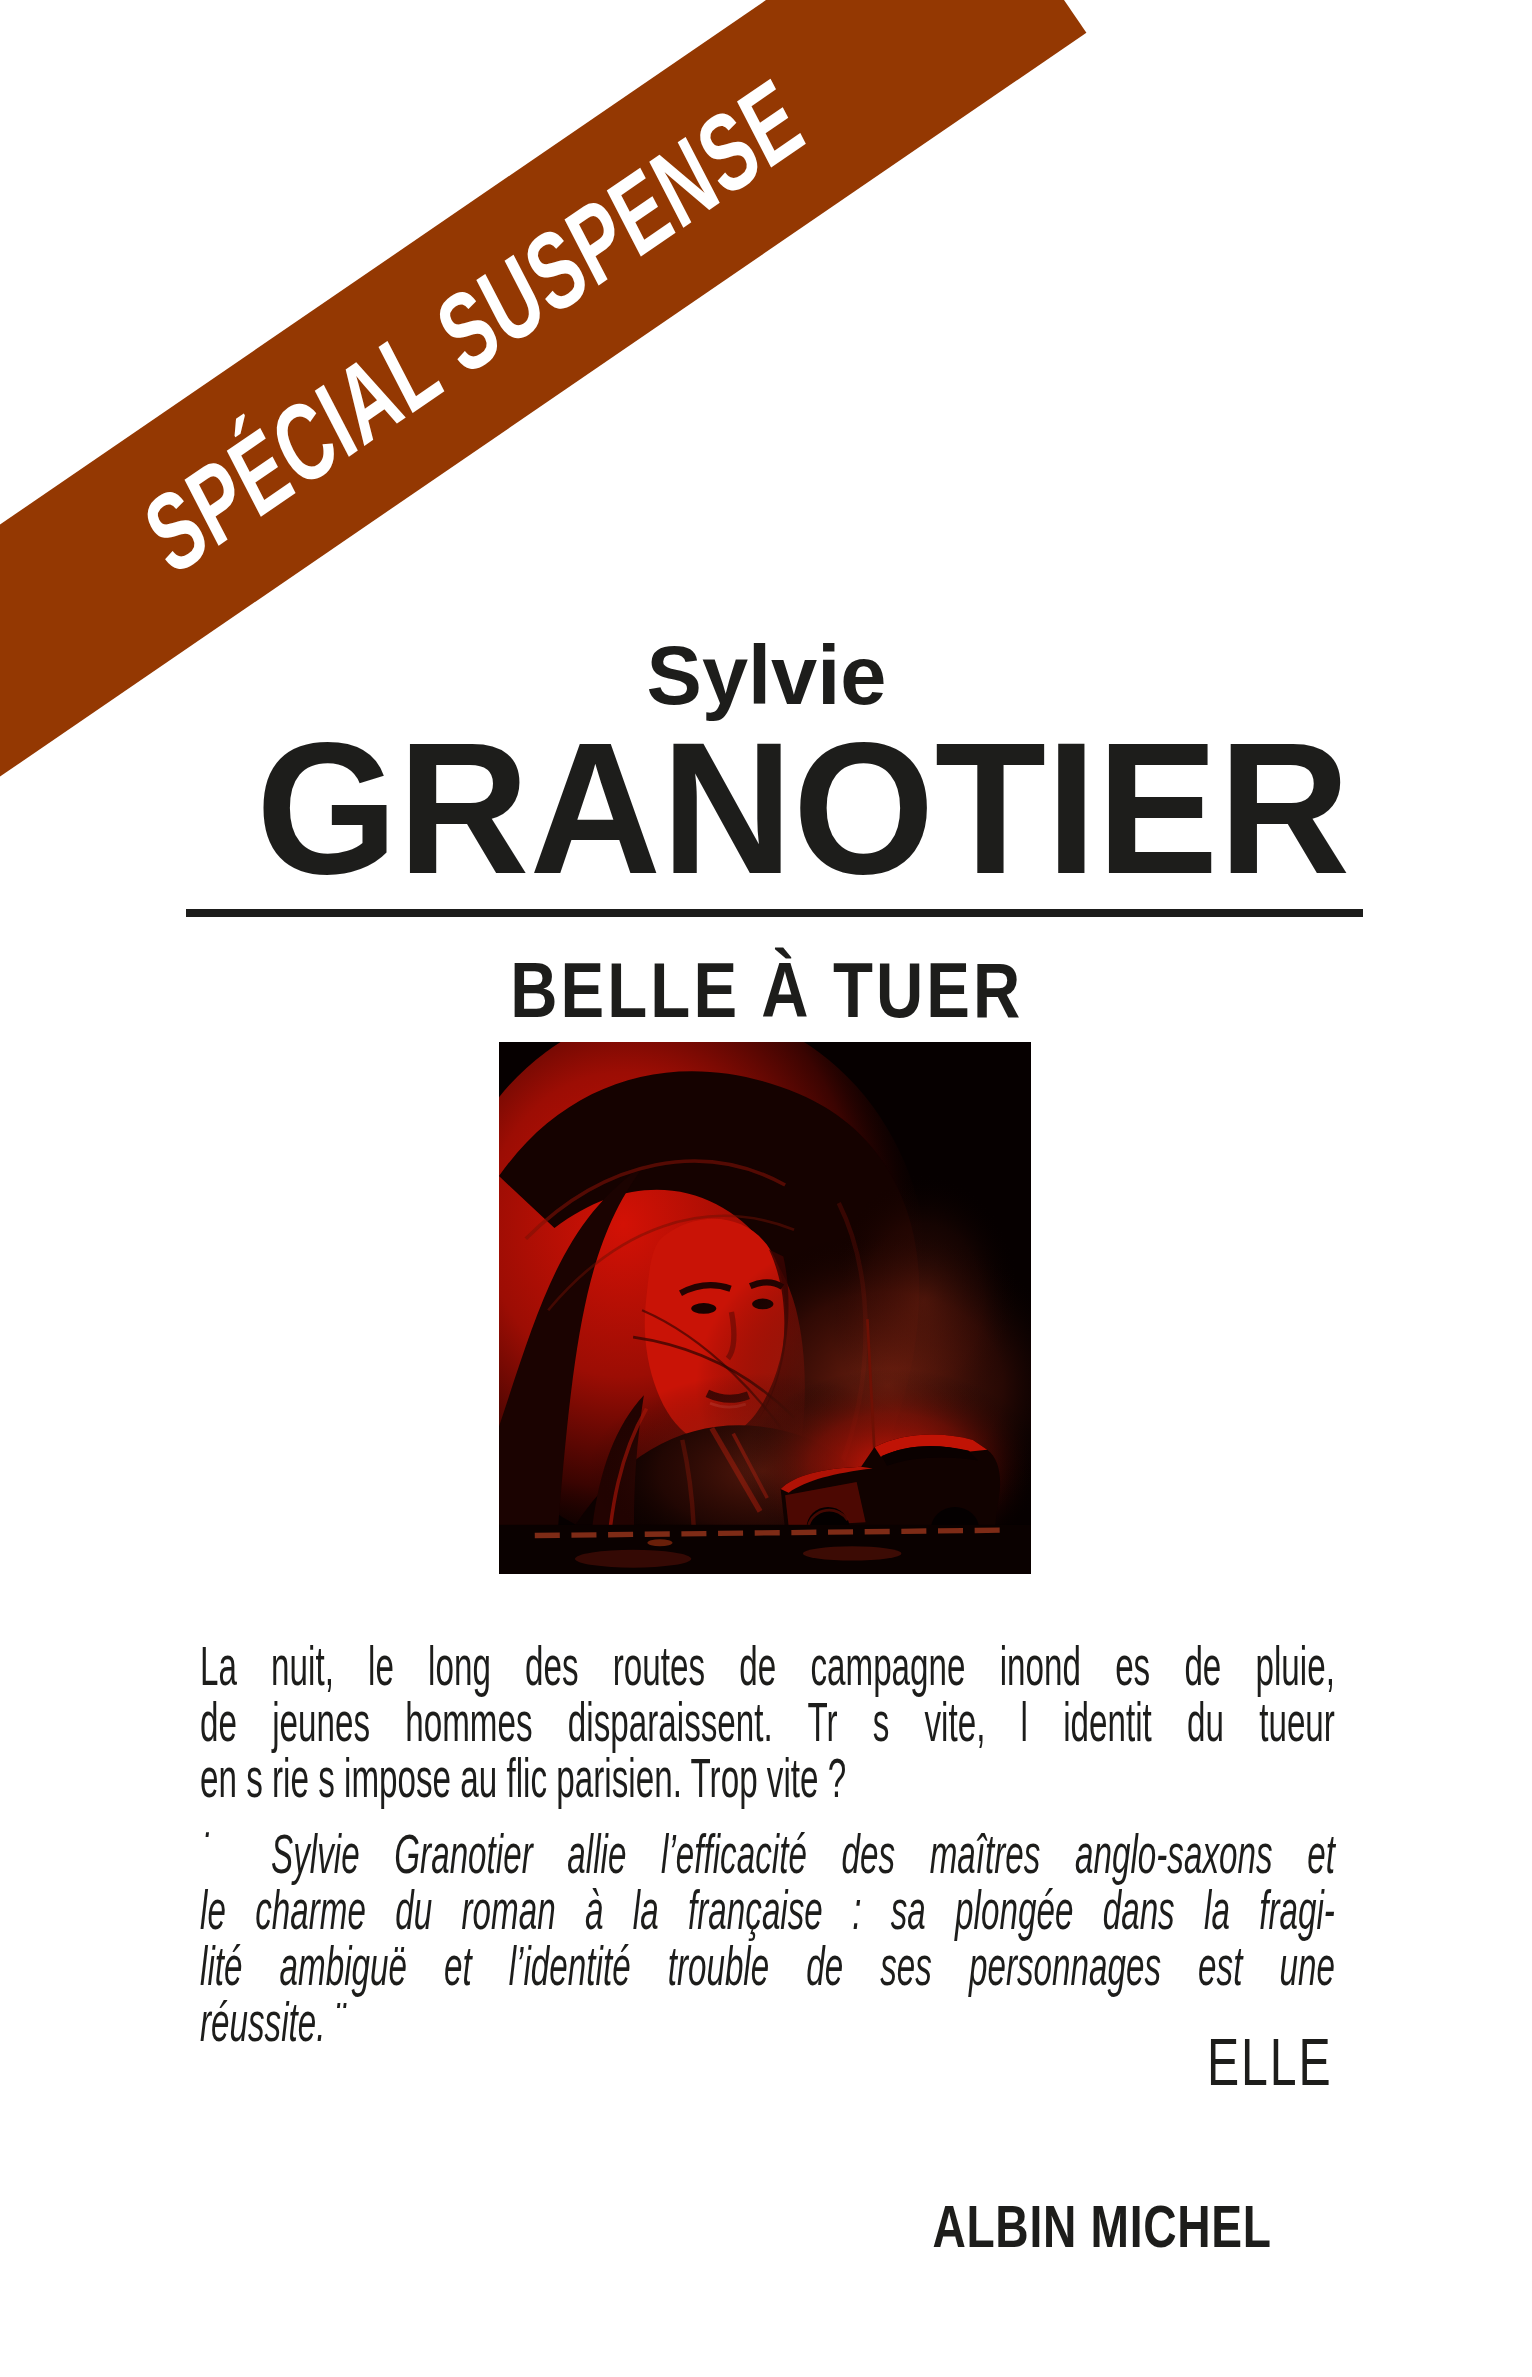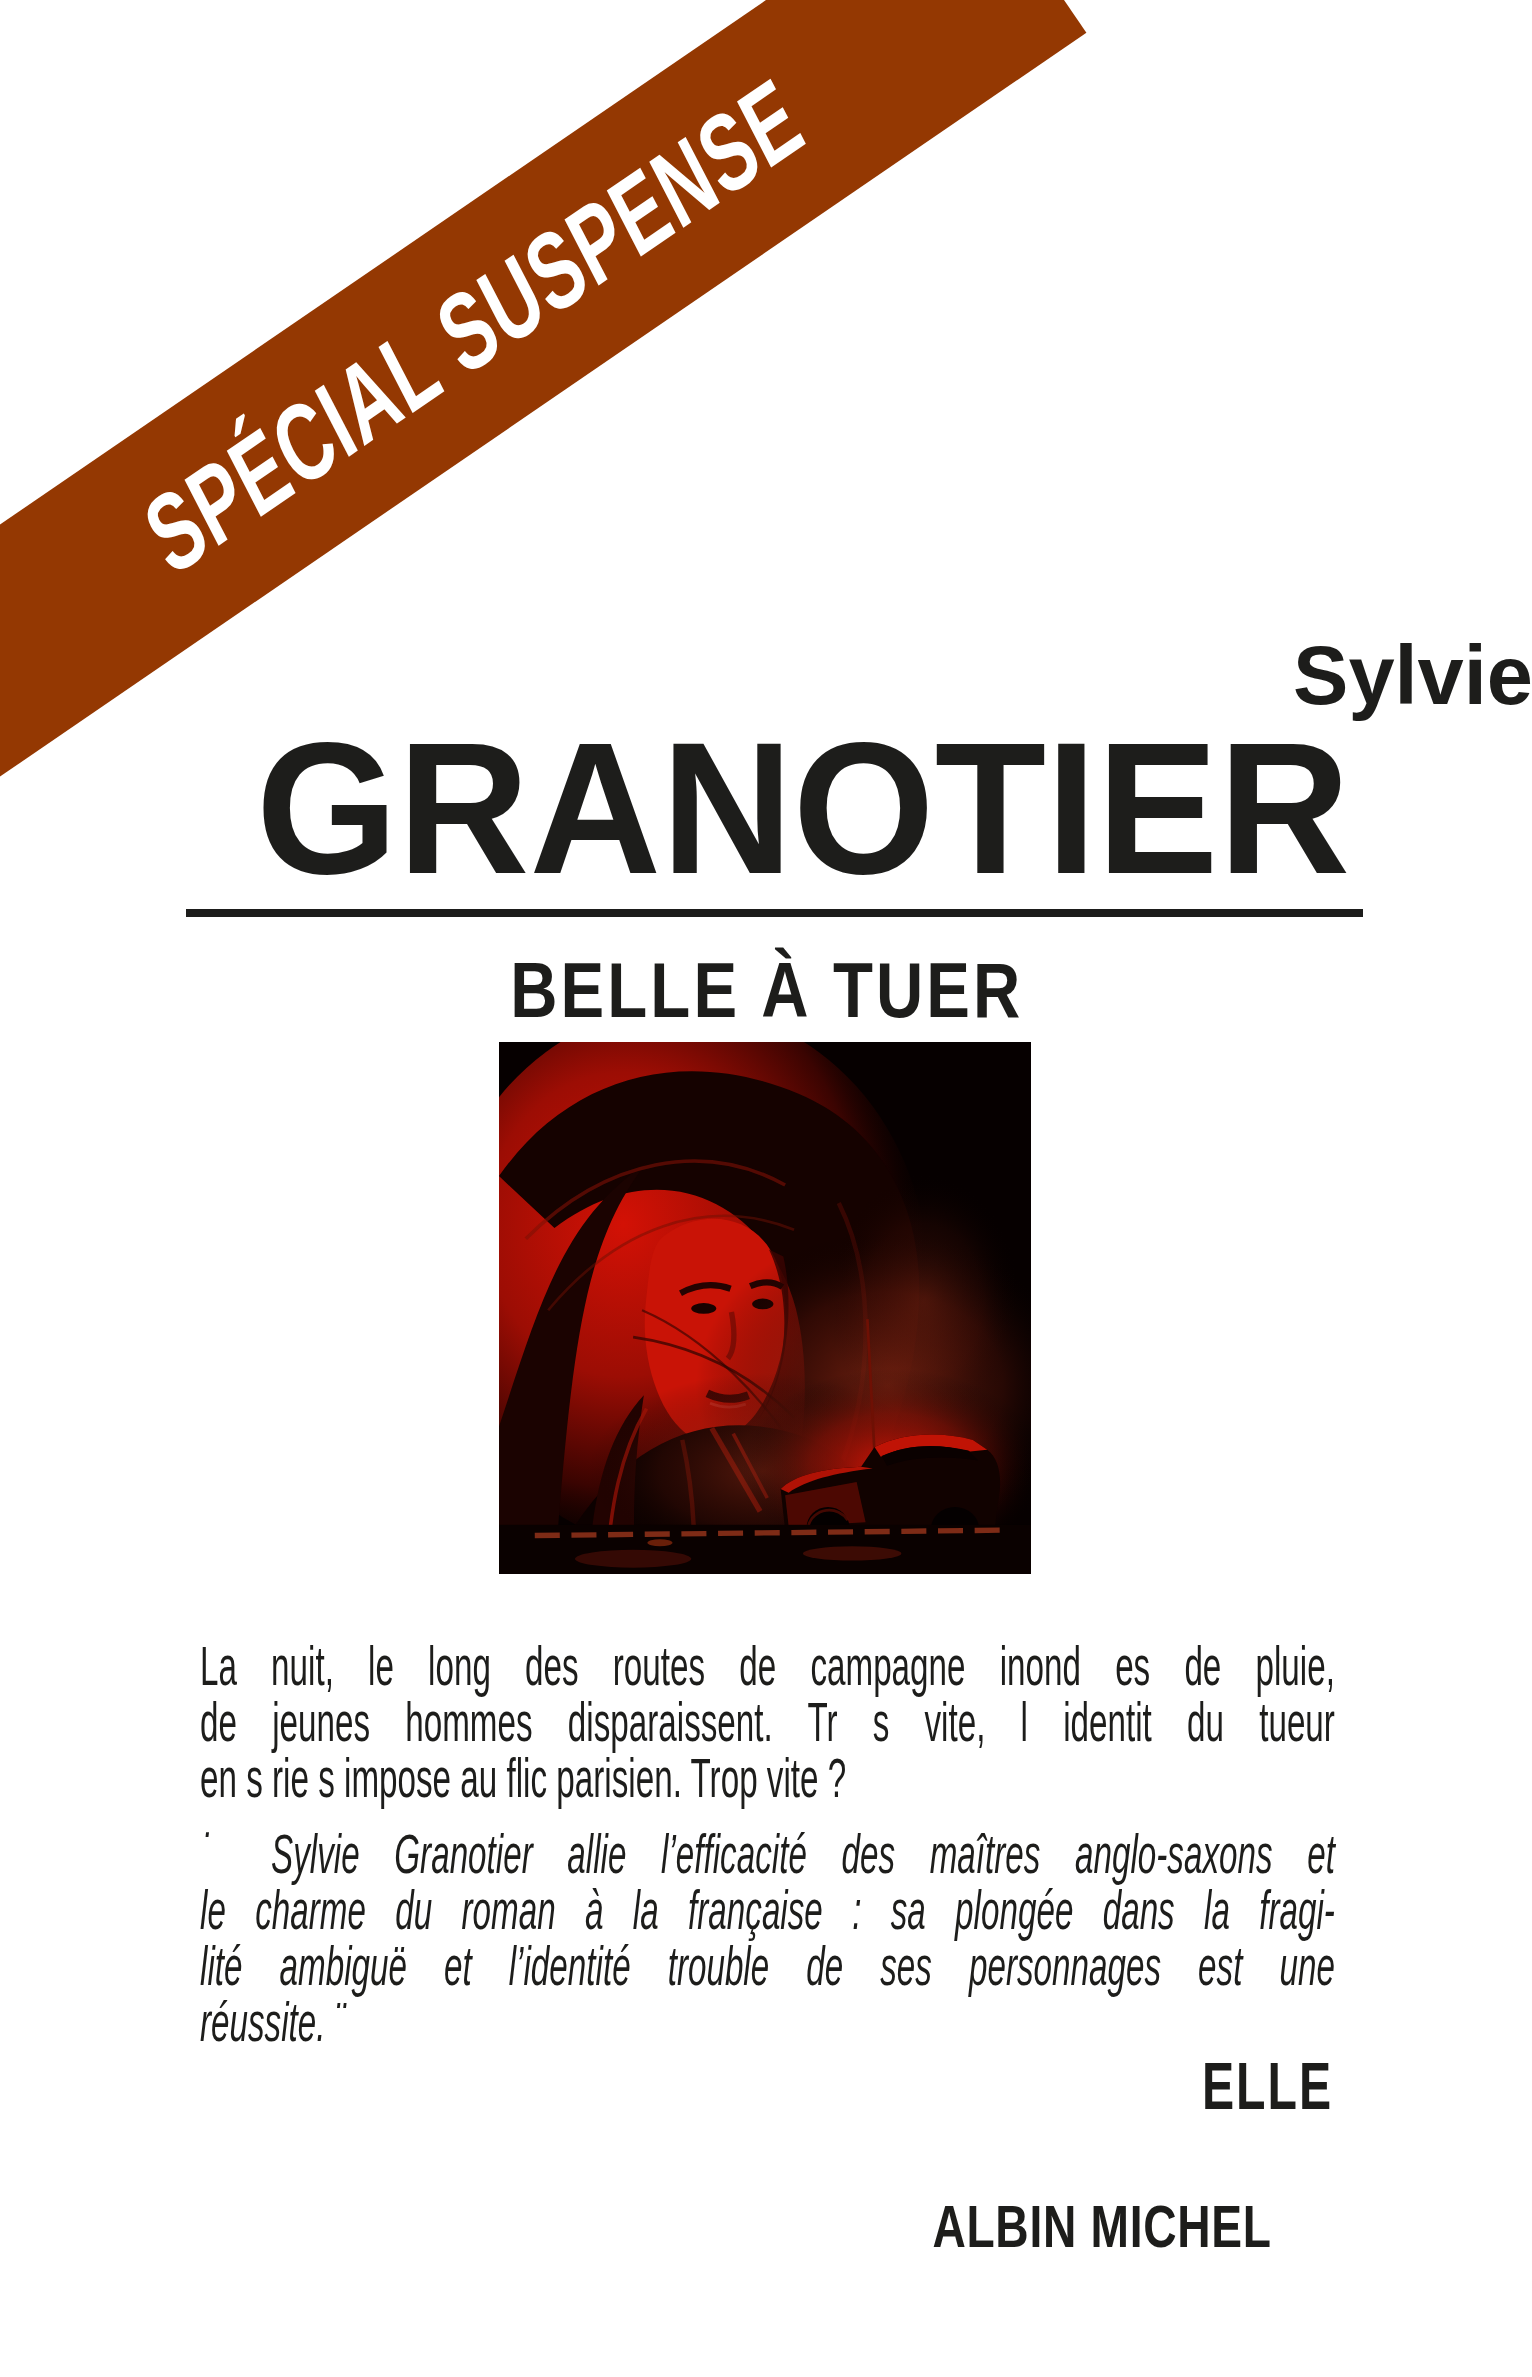--- a/index.html
+++ b/index.html
@@ -20,21 +20,21 @@
     display:flex;align-items:center;justify-content:center;
   }
   .banner-label{
     font-size:107px;font-weight:bold;color:#ffffff;
     white-space:nowrap;letter-spacing:1.8px;
     transform:scaleX(.70) skewX(-10deg);
   }
   
   .first-name{
     position:absolute;top:634px;left:0;width:100%;
-    text-align:right;font-size:83px;line-height:83px;font-weight:bold;
+    text-align:center;font-size:83px;line-height:83px;font-weight:bold;
   }
   .last-name{
     position:absolute;top:714px;left:0;width:100%;
     text-align:center;font-size:188px;line-height:188px;font-weight:bold;
     white-space:nowrap;
     padding-left:36px;
   }
   .last-name .squeeze{display:inline-block;transform:scaleX(.97);transform-origin:center;}
   .divider{
     position:absolute;left:186px;top:909px;width:1177px;height:8px;
@@ -54,23 +54,22 @@
     font-size:55px;line-height:56px;
     transform:scaleX(.604);transform-origin:0 0;
     color:#1d1d1b;
   }
   .synopsis{top:1638px;}
   .review{top:1826px;font-style:italic;}
   .jline{text-align:justify;text-align-last:justify;}
   .jline-last{text-align:justify;text-align-last:left;}
   .review-source{
     position:absolute;top:2028px;right:200px;
-    font-size:67px;line-height:67px;font-weight:700;
-    white-space:nowrap;
-    margin-top:24px;
+    font-size:67px;line-height:67px;font-weight:400;
+    white-space:nowrap;
   }
   .review-source .squeeze{display:inline-block;transform:scaleX(.72);transform-origin:right center;letter-spacing:2.7px;}
   .publisher{
     position:absolute;top:2197px;right:261px;
     font-size:60px;line-height:60px;font-weight:bold;
     white-space:nowrap;
   }
   .publisher .squeeze{display:inline-block;transform:scaleX(.77);transform-origin:right center;letter-spacing:0.9px;}
 </style>
 </head>

